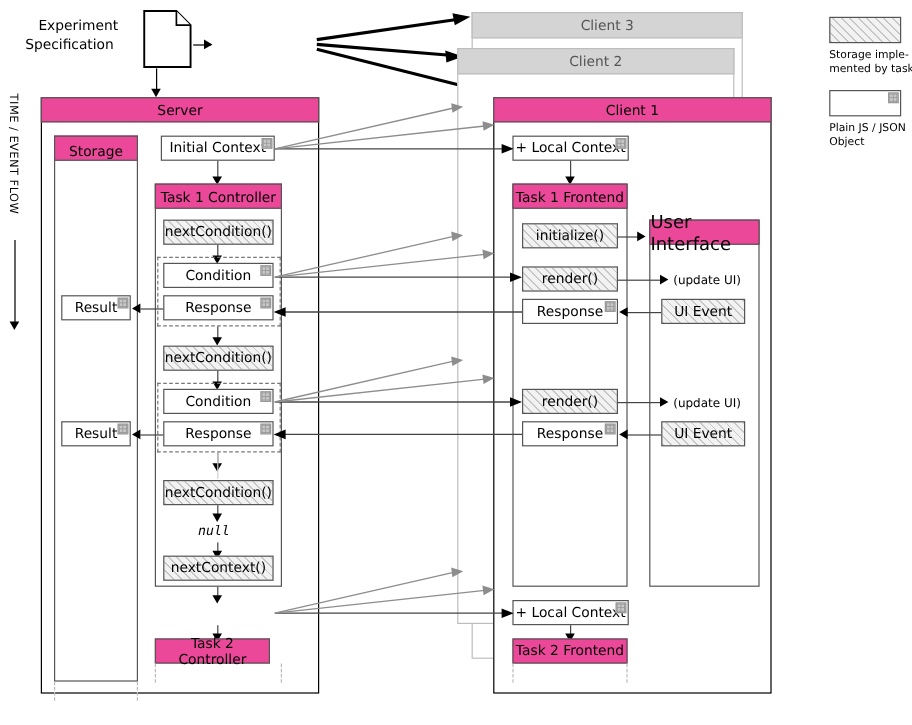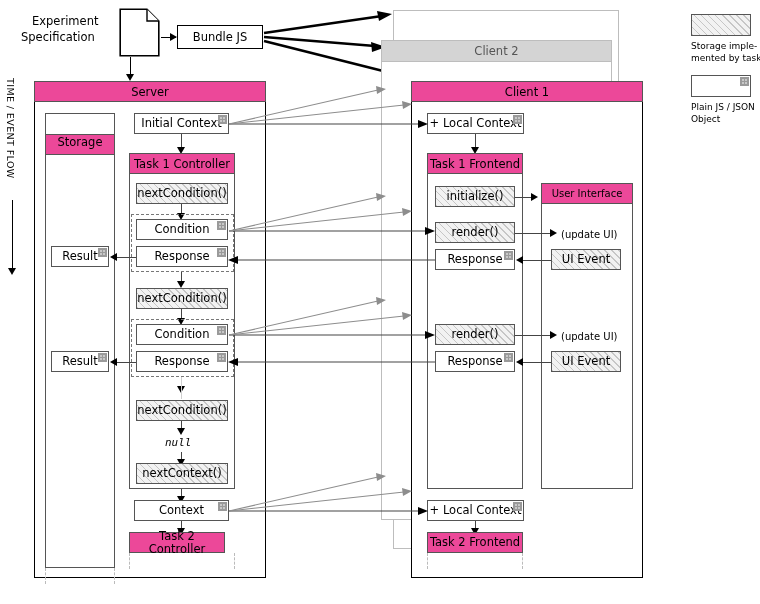--- a/index.html
+++ b/index.html
@@ -86,53 +86,54 @@
       <path d="M28,1.2 L28,13 L39.8,13" fill="#ffffff" stroke="#000000" stroke-width="1.4"></path>
     </svg>
   </div>
 
   <div class="hline-b" style="left:161px;top:37px;width:15px;"></div>
   <div class="ar ar-r" style="left:170px;top:33px;"></div>
 
   <div class="vline-b" style="left:130px;top:57px;height:20px;"></div>
   <div class="ar ar-d" style="left:126px;top:74px;"></div>
 
-  <div class="box" style="left:177px;top:25px;width:86px;height:24px;">
-    <span>Bundle JS</span>
-  </div>
 
   <svg class="abs" style="left:0;top:0;width:760px;height:604px;pointer-events:none;">
 
     <line x1="264" y1="33" x2="382" y2="16" stroke="#000" stroke-width="2.6"></line>
     <polygon points="392,14 377,11 379,21" fill="#000"></polygon>
 
     <line x1="264" y1="37" x2="375" y2="46" stroke="#000" stroke-width="2.6"></line>
     <polygon points="386,47 371,42 372,52" fill="#000"></polygon>
 
     <line x1="264" y1="41" x2="395" y2="74" stroke="#000" stroke-width="2.6"></line>
     <polygon points="406,77 392,69 390,79" fill="#000"></polygon>
   </svg>
 
   <div class="panel-ghost abs" style="left:393px;top:10px;width:226px;height:539px;"></div>
+  <div class="hdr-ghost abs" style="left:393px;top:10px;width:226px;height:22px;
+       display:flex;align-items:center;justify-content:center;font-size:11.5px;">
+    <span>Client 3</span>
+  </div>
 
   <div class="panel-ghost abs" style="left:381px;top:40px;width:231px;height:480px;"></div>
   <div class="hdr-ghost abs" style="left:381px;top:40px;width:231px;height:22px;
        display:flex;align-items:center;justify-content:center;font-size:11.5px;">
     <span>Client 2</span>
   </div>
 
   <div class="panel abs" style="left:34px;top:81px;width:232px;height:497px;"></div>
   <div class="hdr abs" style="left:34px;top:81px;width:232px;height:21px;
        display:flex;align-items:center;justify-content:center;font-size:11.5px;">
     <span>Server</span>
   </div>
 
   <div class="abs" style="left:45px;top:113px;width:70px;height:455px;border:1.3px solid #555;background:#fff;"></div>
   <div class="hdr abs" style="left:45px;top:113px;width:70px;height:21px;
-       display:flex;align-items:flex-start;justify-content:center;font-size:11.5px;margin-top:21px;">
+       display:flex;align-items:flex-end;justify-content:center;font-size:11.5px;">
     <span>Storage</span>
   </div>
   <div class="dashfoot" style="left:45px;top:568px;height:16px;"></div>
   <div class="dashfoot" style="left:114px;top:568px;height:16px;"></div>
 
   <div class="box plain" style="left:134px;top:113px;width:95px;height:21px;">
     <span>Initial Context</span>
     <span class="jsonmark"></span>
   </div>
   <div class="vline" style="left:181px;top:134px;height:16px;"></div>
@@ -209,24 +210,20 @@
   <div class="vline" style="left:181px;top:452px;height:10px;"></div>
   <div class="ar ar-d" style="left:177px;top:459px;"></div>
 
   <div class="box hatch" style="left:136px;top:463px;width:92px;height:21px;">
     <span>nextContext()</span>
   </div>
 
   <div class="vline" style="left:181px;top:489px;height:11px;"></div>
   <div class="ar ar-d" style="left:177px;top:496px;"></div>
 
-  <div class="box plain" style="left:134px;top:500px;width:95px;height:21px;">
-    <span>Context</span>
-    <span class="jsonmark"></span>
-  </div>
   <div class="vline" style="left:181px;top:521px;height:10px;"></div>
   <div class="ar ar-d" style="left:177px;top:528px;"></div>
 
   <div class="box hdr" style="left:129px;top:532px;width:96px;height:21px;">
     <span>Task 2 Controller</span>
   </div>
   <div class="dashfoot" style="left:129px;top:553px;height:16px;"></div>
   <div class="dashfoot" style="left:234px;top:553px;height:16px;"></div>
 
   <div class="panel abs" style="left:411px;top:81px;width:232px;height:497px;"></div>
@@ -243,21 +240,21 @@
   <div class="ar ar-d" style="left:471px;top:147px;"></div>
 
   <div class="abs" style="left:427px;top:153px;width:96px;height:336px;border:1.3px solid #555;background:#fff;"></div>
   <div class="hdr abs" style="left:427px;top:153px;width:96px;height:21px;
        display:flex;align-items:center;justify-content:center;font-size:11.5px;">
     <span>Task 1 Frontend</span>
   </div>
 
   <div class="abs" style="left:541px;top:183px;width:92px;height:306px;border:1.3px solid #555;background:#fff;"></div>
   <div class="hdr abs" style="left:541px;top:183px;width:92px;height:21px;
-       display:flex;align-items:center;justify-content:center;font-size:10px;">
+       display:flex;align-items:center;justify-content:center;font-size:15px;">
     <span>User Interface</span>
   </div>
 
   <div class="box hatch" style="left:435px;top:186px;width:80px;height:21px;">
     <span>initialize()</span>
   </div>
   <div class="hline" style="left:515px;top:197px;width:21px;"></div>
   <div class="ar ar-r" style="left:531px;top:193px;"></div>
 
   <div class="box hatch" style="left:435px;top:222px;width:80px;height:21px;">

